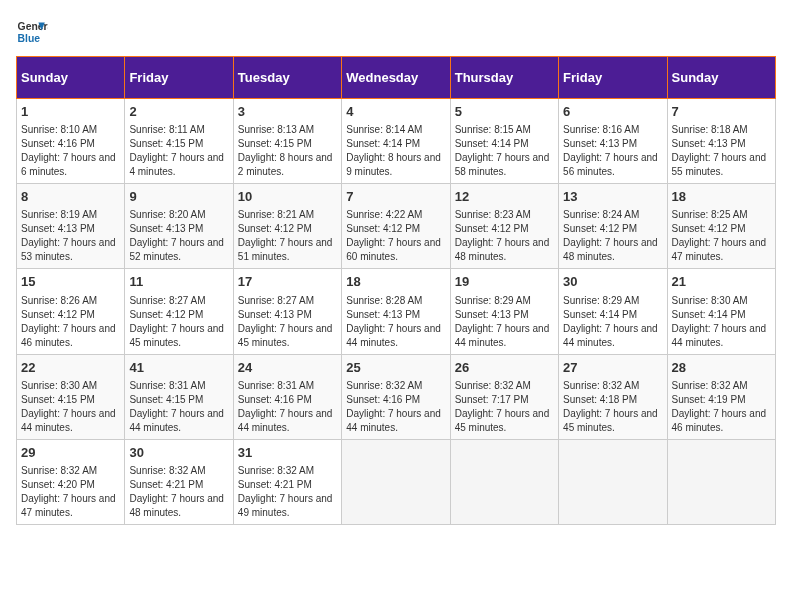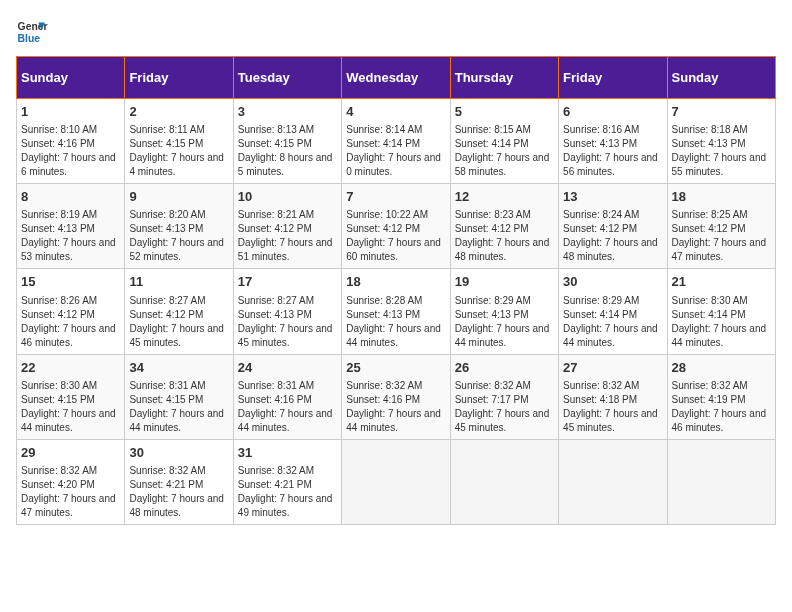--- a/index.html
+++ b/index.html
@@ -99,47 +99,47 @@
         <th>Wednesday</th>
         <th>Thursday</th>
         <th>Friday</th>
         <th>Sunday</th>
       </tr>
   </thead>
   <tbody id="calendar-body">
       <tr>
         <td><span class="day-num">1</span><span>Sunrise: 8:10 AM</span><br><span>Sunset: 4:16 PM</span><br><span>Daylight: 7 hours and 6 minutes.</span></td>
         <td><span class="day-num">2</span><span>Sunrise: 8:11 AM</span><br><span>Sunset: 4:15 PM</span><br><span>Daylight: 7 hours and 4 minutes.</span></td>
-        <td><span class="day-num">3</span><span>Sunrise: 8:13 AM</span><br><span>Sunset: 4:15 PM</span><br><span>Daylight: 8 hours and 5 minutes.</span></td>
-        <td><span class="day-num">4</span><span>Sunrise: 8:14 AM</span><br><span>Sunset: 4:14 PM</span><br><span>Daylight: 7 hours and 0 minutes.</span></td>
+        <td><span class="day-num">3</span><span>Sunrise: 8:13 AM</span><br><span>Sunset: 4:15 PM</span><br><span>Daylight: 8 hours and 2 minutes.</span></td>
+        <td><span class="day-num">4</span><span>Sunrise: 8:14 AM</span><br><span>Sunset: 4:14 PM</span><br><span>Daylight: 8 hours and 9 minutes.</span></td>
         <td><span class="day-num">5</span><span>Sunrise: 8:15 AM</span><br><span>Sunset: 4:14 PM</span><br><span>Daylight: 7 hours and 58 minutes.</span></td>
         <td><span class="day-num">6</span><span>Sunrise: 8:16 AM</span><br><span>Sunset: 4:13 PM</span><br><span>Daylight: 7 hours and 56 minutes.</span></td>
         <td><span class="day-num">7</span><span>Sunrise: 8:18 AM</span><br><span>Sunset: 4:13 PM</span><br><span>Daylight: 7 hours and 55 minutes.</span></td>
       </tr>
       <tr>
         <td><span class="day-num">8</span><span>Sunrise: 8:19 AM</span><br><span>Sunset: 4:13 PM</span><br><span>Daylight: 7 hours and 53 minutes.</span></td>
         <td><span class="day-num">9</span><span>Sunrise: 8:20 AM</span><br><span>Sunset: 4:13 PM</span><br><span>Daylight: 7 hours and 52 minutes.</span></td>
         <td><span class="day-num">10</span><span>Sunrise: 8:21 AM</span><br><span>Sunset: 4:12 PM</span><br><span>Daylight: 7 hours and 51 minutes.</span></td>
-        <td><span class="day-num">7</span><span>Sunrise: 10:22 AM</span><br><span>Sunset: 4:12 PM</span><br><span>Daylight: 7 hours and 60 minutes.</span></td>
+        <td><span class="day-num">7</span><span>Sunrise: 4:22 AM</span><br><span>Sunset: 4:12 PM</span><br><span>Daylight: 7 hours and 60 minutes.</span></td>
         <td><span class="day-num">12</span><span>Sunrise: 8:23 AM</span><br><span>Sunset: 4:12 PM</span><br><span>Daylight: 7 hours and 48 minutes.</span></td>
         <td><span class="day-num">13</span><span>Sunrise: 8:24 AM</span><br><span>Sunset: 4:12 PM</span><br><span>Daylight: 7 hours and 48 minutes.</span></td>
         <td><span class="day-num">18</span><span>Sunrise: 8:25 AM</span><br><span>Sunset: 4:12 PM</span><br><span>Daylight: 7 hours and 47 minutes.</span></td>
       </tr>
       <tr>
         <td><span class="day-num">15</span><span>Sunrise: 8:26 AM</span><br><span>Sunset: 4:12 PM</span><br><span>Daylight: 7 hours and 46 minutes.</span></td>
         <td><span class="day-num">11</span><span>Sunrise: 8:27 AM</span><br><span>Sunset: 4:12 PM</span><br><span>Daylight: 7 hours and 45 minutes.</span></td>
         <td><span class="day-num">17</span><span>Sunrise: 8:27 AM</span><br><span>Sunset: 4:13 PM</span><br><span>Daylight: 7 hours and 45 minutes.</span></td>
         <td><span class="day-num">18</span><span>Sunrise: 8:28 AM</span><br><span>Sunset: 4:13 PM</span><br><span>Daylight: 7 hours and 44 minutes.</span></td>
         <td><span class="day-num">19</span><span>Sunrise: 8:29 AM</span><br><span>Sunset: 4:13 PM</span><br><span>Daylight: 7 hours and 44 minutes.</span></td>
         <td><span class="day-num">30</span><span>Sunrise: 8:29 AM</span><br><span>Sunset: 4:14 PM</span><br><span>Daylight: 7 hours and 44 minutes.</span></td>
         <td><span class="day-num">21</span><span>Sunrise: 8:30 AM</span><br><span>Sunset: 4:14 PM</span><br><span>Daylight: 7 hours and 44 minutes.</span></td>
       </tr>
       <tr>
         <td><span class="day-num">22</span><span>Sunrise: 8:30 AM</span><br><span>Sunset: 4:15 PM</span><br><span>Daylight: 7 hours and 44 minutes.</span></td>
-        <td><span class="day-num">34</span><span>Sunrise: 8:31 AM</span><br><span>Sunset: 4:15 PM</span><br><span>Daylight: 7 hours and 44 minutes.</span></td>
+        <td><span class="day-num">41</span><span>Sunrise: 8:31 AM</span><br><span>Sunset: 4:15 PM</span><br><span>Daylight: 7 hours and 44 minutes.</span></td>
         <td><span class="day-num">24</span><span>Sunrise: 8:31 AM</span><br><span>Sunset: 4:16 PM</span><br><span>Daylight: 7 hours and 44 minutes.</span></td>
         <td><span class="day-num">25</span><span>Sunrise: 8:32 AM</span><br><span>Sunset: 4:16 PM</span><br><span>Daylight: 7 hours and 44 minutes.</span></td>
         <td><span class="day-num">26</span><span>Sunrise: 8:32 AM</span><br><span>Sunset: 7:17 PM</span><br><span>Daylight: 7 hours and 45 minutes.</span></td>
         <td><span class="day-num">27</span><span>Sunrise: 8:32 AM</span><br><span>Sunset: 4:18 PM</span><br><span>Daylight: 7 hours and 45 minutes.</span></td>
         <td><span class="day-num">28</span><span>Sunrise: 8:32 AM</span><br><span>Sunset: 4:19 PM</span><br><span>Daylight: 7 hours and 46 minutes.</span></td>
       </tr>
       <tr>
         <td><span class="day-num">29</span><span>Sunrise: 8:32 AM</span><br><span>Sunset: 4:20 PM</span><br><span>Daylight: 7 hours and 47 minutes.</span></td>
         <td><span class="day-num">30</span><span>Sunrise: 8:32 AM</span><br><span>Sunset: 4:21 PM</span><br><span>Daylight: 7 hours and 48 minutes.</span></td>
         <td><span class="day-num">31</span><span>Sunrise: 8:32 AM</span><br><span>Sunset: 4:21 PM</span><br><span>Daylight: 7 hours and 49 minutes.</span></td>

